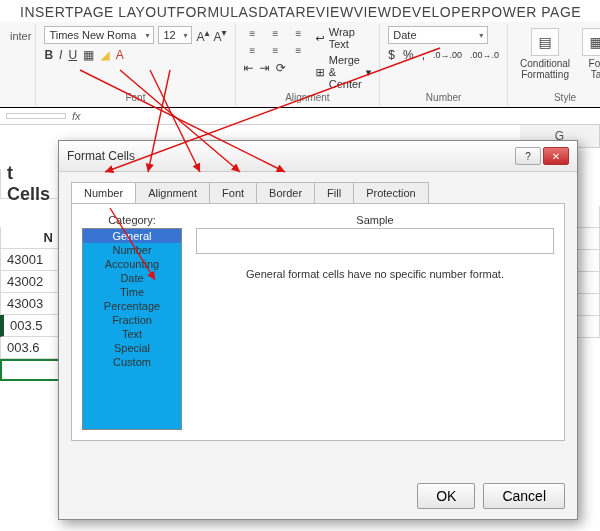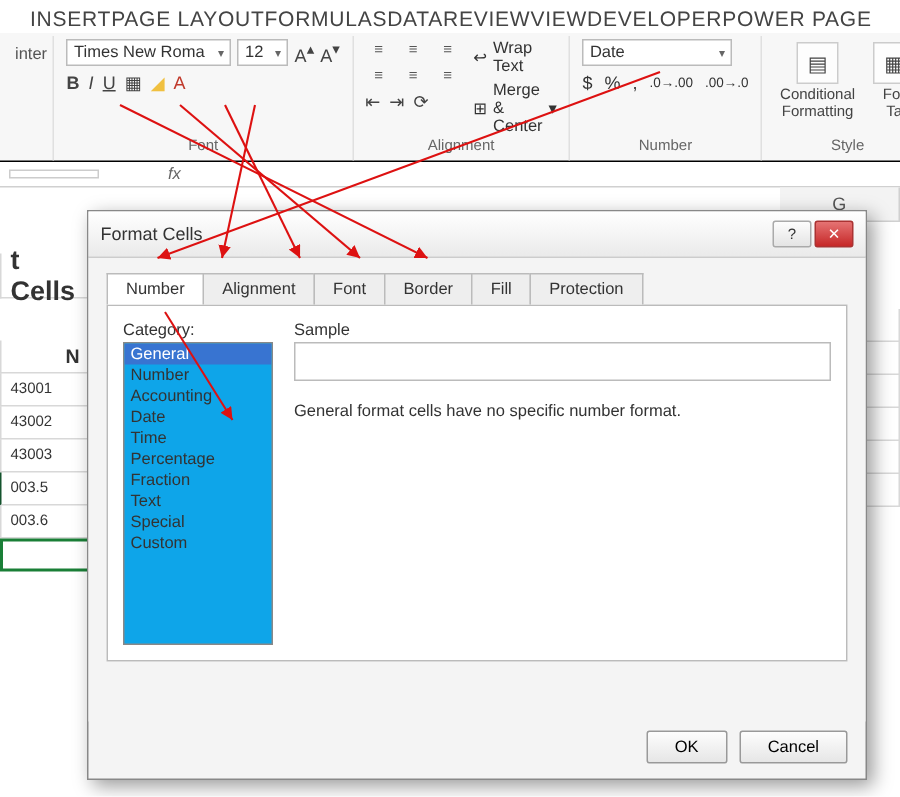--- a/index.html
+++ b/index.html
@@ -21,53 +21,53 @@
 .align-cell { width: 18px; height: 14px; display: flex; align-items: center; justify-content: center; font-size: 10px; color: #555;}
 .wrap-merge { display: flex; flex-direction: column; gap: 4px; margin-left: 8px;}
 .wrap-merge div { display: flex; align-items: center; gap: 4px; font-size: 11px;}
 .num-body { display:flex; flex-direction:column; gap:4px;}
 .numrow { display:flex; gap:8px; align-items:center; font-size:12px;}
 .printer { padding: 6px 4px 0 0; font-size:11px; color:#555; border-right:1px solid #e0e0e0;}
 .bigbtn { display:flex; flex-direction:column; align-items:center; font-size:10px; color:#444; padding:2px 4px;}
 .bigicon { width:28px; height:28px; border:1px solid #ccc; background:#fdfdfd; margin-bottom:2px; display:flex; align-items:center; justify-content:center; font-size:14px;}
 
 
-.fxbar { display:flex; align-items:center; border-bottom:1px solid #d0d0d0; padding:2px 6px; background:#fff;gap:40px; }
+.fxbar { display:flex; align-items:center; border-bottom:1px solid #d0d0d0; padding:2px 6px; background:#fff; }
 .namebox { width:60px; border:1px solid #ccc; padding:2px 4px; margin-right:6px; font-size:11px;}
 .fx { font-style:italic; color:#666; margin-right:6px;}
 
 
 .sheet { position:relative; }
 .colhdr { display:flex; position:relative; }
 .colhdr div { border:1px solid #d0d0d0; border-top:none; border-left:none; background:#f3f3f3; text-align:center; padding:4px 0; font-size:12px; color:#555;}
-.cell { border:1px solid #d8d8d8; border-top:none; border-left:none; padding:3px 6px; font-size:10px; height:22px; display:flex; align-items:center;}
+.cell { border:1px solid #d8d8d8; border-top:none; border-left:none; padding:3px 6px; font-size:13px; height:22px; display:flex; align-items:center;}
 .hdrcell { background:#fff; font-weight:bold; font-size:13px; }
 .rightcol { justify-content:flex-start;}
 .selcell { border:2px solid #1a7f37; }
 
 
 .dialog { position:absolute; left:58px; top:140px; width:520px; height:380px; background:#f4f4f4; border:1px solid #888; box-shadow:4px 4px 12px rgba(0,0,0,0.4); display:flex; flex-direction:column;}
 .titlebar { background: linear-gradient(#fff,#eaeaea); padding:6px 8px; font-size:12px; display:flex; align-items:center; justify-content:space-between; border-bottom:1px solid #ccc;}
 .winbtns { display:flex; gap:2px;}
 .winbtn { width:26px; height:18px; border:1px solid #aaa; background:linear-gradient(#fdfdfd,#e4e4e4); font-size:10px; display:flex; align-items:center; justify-content:center; border-radius:2px;}
 .winbtn.close { background:linear-gradient(#e57373,#c62828); color:#fff; border-color:#a33;}
 .dlgbody { flex:1; padding:10px 12px 6px 12px; background:#f4f4f4;}
 .tabs { display:flex; font-size:11px; margin-bottom:0;}
 .tab { border:1px solid #bbb; border-bottom:none; padding:4px 12px; background:#eee; margin-right:-1px; cursor:pointer;}
 .tab.active { background:#fff; position:relative; z-index:2;}
-.panel { border:1px solid #bbb; background:#fff; padding:10px; height:238px; display:flex; gap:14px;}
+.panel { border:1px solid #bbb; background:#fff; padding:10px; height:238px; display:flex; gap:14px;text-align:center;}
 .catcol { width:100px; display:flex; flex-direction:column;}
 .catlabel { font-size:11px; margin-bottom:2px;}
 .listbox { flex:1; border:1px solid #888; background:#0ea5e9; font-size:11px; overflow:auto;}
 .listbox div { padding:1px 4px;}
 .listbox div.sel { background:#3874d1; color:#fff;}
 .samplecol { flex:1; font-size:11px;}
 .samplebox { border:1px solid #bbb; padding:6px; margin-top:2px; margin-bottom:14px; height:26px;}
 .dlgbtns { display:flex; justify-content:flex-end; gap:8px; padding:6px 12px 10px;}
-.dlgbtn { border:1px solid #999; background:linear-gradient(#fdfdfd,#e6e6e6); padding:4px 18px; font-size:11px; border-radius:2px;}
+.dlgbtn { border:1px solid #999; background:linear-gradient(#fdfdfd,#e6e6e6); padding:4px 18px; font-size:14px; border-radius:2px;}
 
 
 .arrows { position:absolute; left:0; top:0; pointer-events:none; }
 </style>
 </head>
 <body>
 
 <div class="ribbon-tabs">
   <span>INSERT</span>
   <span>PAGE LAYOUT</span>
@@ -182,21 +182,21 @@
 <div class="sheet">
   <div style="height:44px"></div>
   <div style="display:flex">
     <div style="width:60px">
       <div class="cell hdrcell" style="height:30px;font-size:18px;border-left:1px solid #d8d8d8">t Cells</div>
       <div style="height:28px"></div>
       <div class="cell hdrcell" style="justify-content:flex-end;border-left:1px solid #d8d8d8">N</div>
       <div class="cell" style="border-left:1px solid #d8d8d8">43001</div>
       <div class="cell" style="border-left:1px solid #d8d8d8">43002</div>
       <div class="cell" style="border-left:1px solid #d8d8d8">43003</div>
-      <div class="cell" style="border-left:1px solid #14532d">003.5</div>
+      <div class="cell" style="border-left:4px solid #14532d">003.5</div>
       <div class="cell" style="border-left:1px solid #d8d8d8">003.6</div>
       <div class="cell selcell" style="border-left:2px solid #1a7f37"></div>
     </div>
     <div style="flex:1"></div>
     <div style="width:36px">
       <div style="height:58px"></div>
       <div class="cell"></div>
       <div class="cell">AM</div>
       <div class="cell">AM</div>
       <div class="cell">AM</div>

